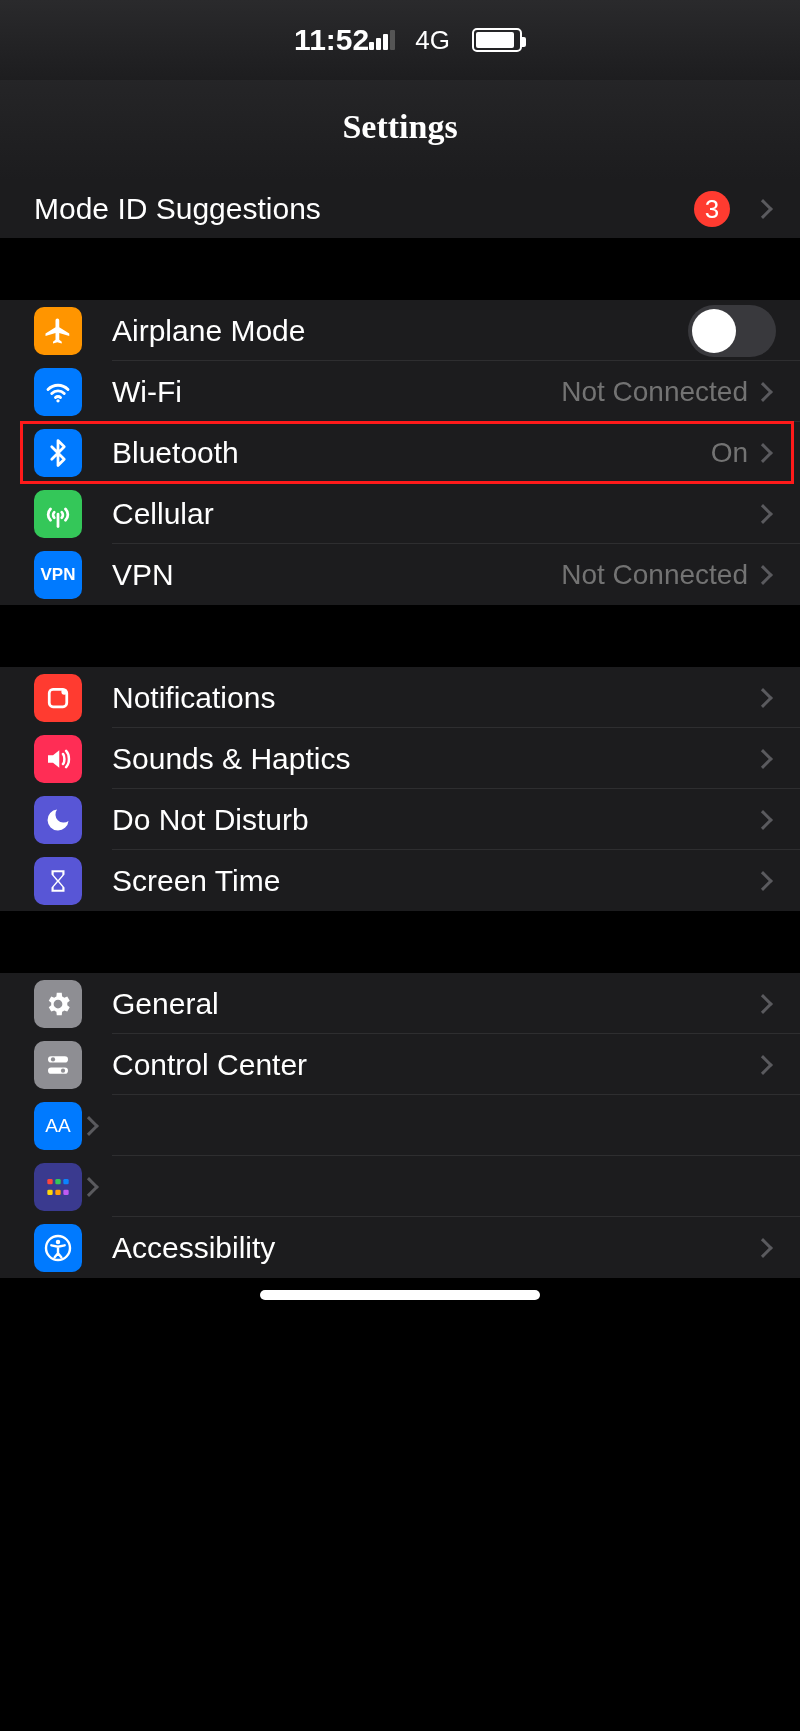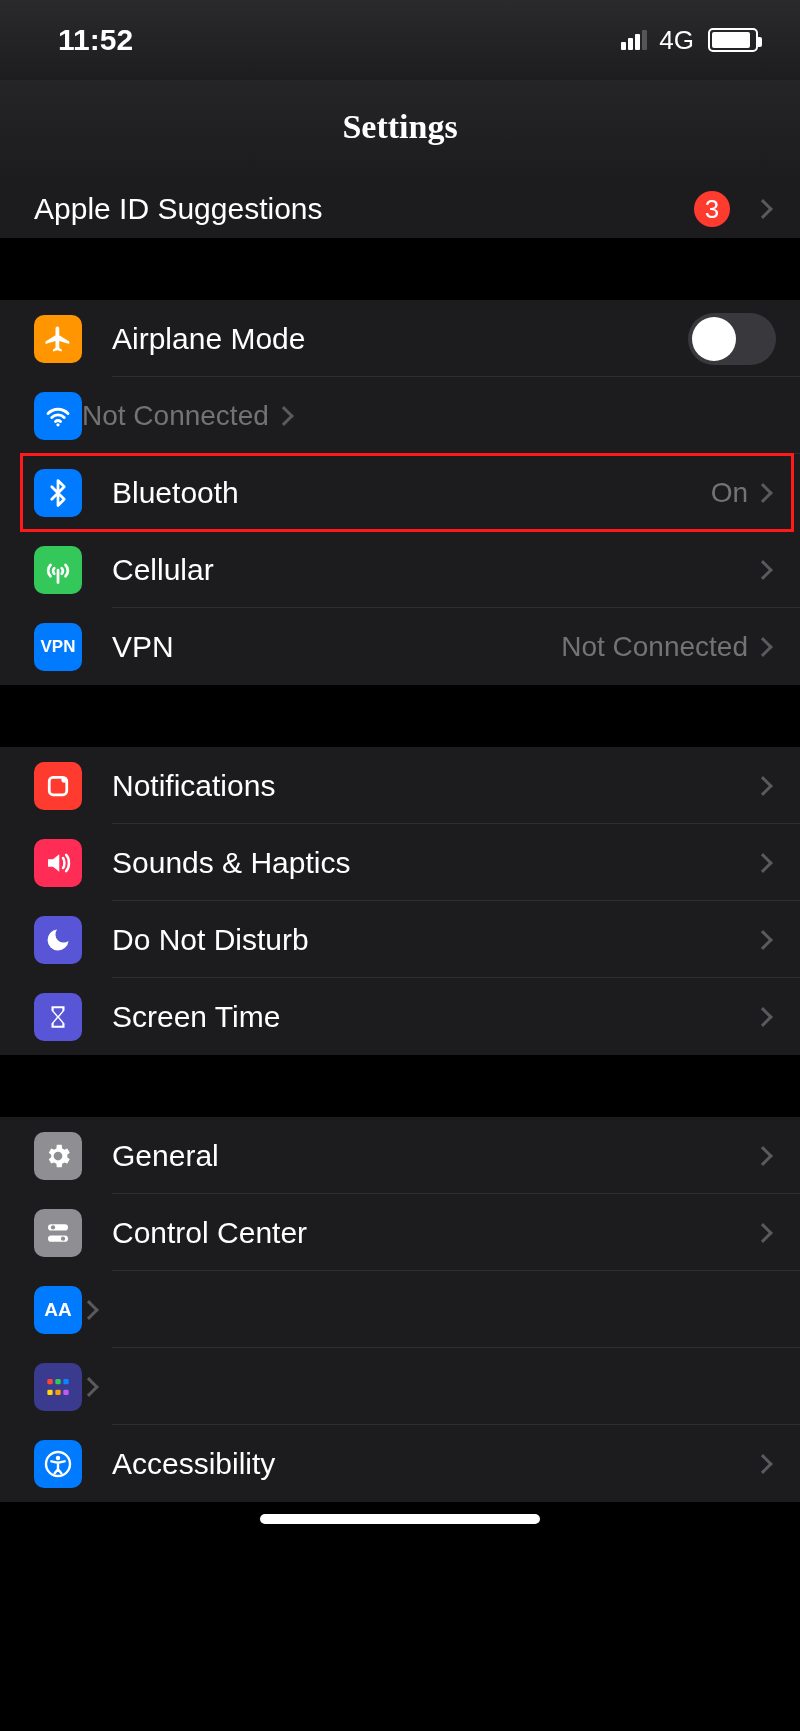--- a/index.html
+++ b/index.html
@@ -6,27 +6,27 @@
   html, body {
     width: 800px;
     background: #000;
     font-family: -apple-system, "Helvetica Neue", Helvetica, Arial, sans-serif;
     color: #fff;
     -webkit-font-smoothing: antialiased;
   }
   .status-bar {
     height: 80px;
     display: flex;
-    justify-content: space-between;
+    justify-content: center;
     align-items: center;
     padding: 0 42px 0 58px;
     background: linear-gradient(#2a2a2c, #1d1d1f);
   }
   .status-time { font-size: 30px; font-weight: 600; }
-  .status-right { display: flex; align-items: center; gap: 8px; }
+  .status-right { display: flex; align-items: center; gap: 16px; }
   .cell-bars { display: flex; align-items: flex-end; gap: 2px; }
   .cell-bars span { width: 5px; background: #fff; border-radius: 1px; }
   .cell-bars span:nth-child(1) { height: 8px; }
   .cell-bars span:nth-child(2) { height: 12px; }
   .cell-bars span:nth-child(3) { height: 16px; }
   .cell-bars span:nth-child(4) { height: 20px; background: #555; }
   .net-label { font-size: 26px; font-weight: 500; margin-left: 4px; }
   .battery {
     width: 50px; height: 24px; border: 2px solid #fff; border-radius: 5px;
     position: relative; margin-left: 6px;
@@ -50,21 +50,21 @@
     background: #1c1c1e;
   }
   .gap {
     background: #000;
     height: 62px;
   }
 
   .row {
     display: flex;
     align-items: center;
-    height: 77px;
+    height: 61px;
     padding: 0 20px 0 34px;
     position: relative;
   }
   .row .sep {
     position: absolute;
     left: 112px; right: 0; bottom: 0;
     height: 1px; background: #2e2e30;
   }
   .row:last-child .sep { display: none; }
   .row.top-row { height: 58px; }
@@ -146,21 +146,21 @@
     <div class="battery">
         <div class="battery-fill"></div>
       </div>
   </div>
 </div>
 
 <div class="nav-title">Settings</div>
 
 <div class="group">
   <div class="row top-row">
-    <span class="row-label">Apple ID Suggestions</span>
+    <span class="row-label">Mode ID Suggestions</span>
     <span class="badge">3</span>
     <span class="chevron"></span>
   </div>
 </div>
 
 <div class="gap"></div>
 
 <div class="group">
 
   <div class="row">
@@ -178,20 +178,21 @@
 
   <div class="row">
     <span class="icon-tile" style="background:#007aff">
       <svg width="30" height="30" viewBox="0 0 24 24" fill="none" stroke="#fff" stroke-width="2.3" stroke-linecap="round">
           <path d="M4 10c4.5-4.5 11.5-4.5 16 0"></path>
           <path d="M7 13.2c2.8-2.8 7.2-2.8 10 0"></path>
           <path d="M10 16.4c1.1-1.1 2.9-1.1 4 0"></path>
           <circle cx="12" cy="19" r="1.3" fill="#fff" stroke="none"></circle>
         </svg>
     </span>
+    <span class="row-label">Wi-Fi</span>
     <span class="row-value">Not Connected</span>
     <span class="chevron"></span>
     <div class="sep"></div>
   </div>
 
   <div class="highlight-box">
     <div class="row">
       <span class="icon-tile" style="background:#007aff">
         <svg width="30" height="30" viewBox="0 0 24 24" fill="none" stroke="#fff" stroke-width="2.2" stroke-linejoin="round" stroke-linecap="round">
             <path d="M7 7l10 10-5 5V2l5 5L7 17"></path>
@@ -302,21 +303,21 @@
           <rect x="4" y="14" width="16" height="5" rx="2.5"></rect>
           <circle cx="16" cy="16.5" r="1.7" fill="#8e8e93"></circle>
         </svg>
     </span>
     <span class="row-label">Control Center</span>
     <span class="chevron"></span>
     <div class="sep"></div>
   </div>
 
   <div class="row">
-    <span class="icon-tile" style="background:#007aff;font-size:19px;font-weight:700;color:#fff">AA</span>
+    <span class="icon-tile" style="background:#007aff;font-size:19px;font-weight:400;color:#fff">AA</span>
     <span class="chevron"></span>
     <div class="sep"></div>
   </div>
 
   <div class="row">
     <span class="icon-tile" style="background:#3a3a8f">
       <svg width="32" height="32" viewBox="0 0 24 24">
         <rect x="4" y="6" width="4" height="4" rx="1" fill="#ff453a"></rect>
           <rect x="10" y="6" width="4" height="4" rx="1" fill="#34c759"></rect>
           <rect x="16" y="6" width="4" height="4" rx="1" fill="#0a84ff"></rect>

